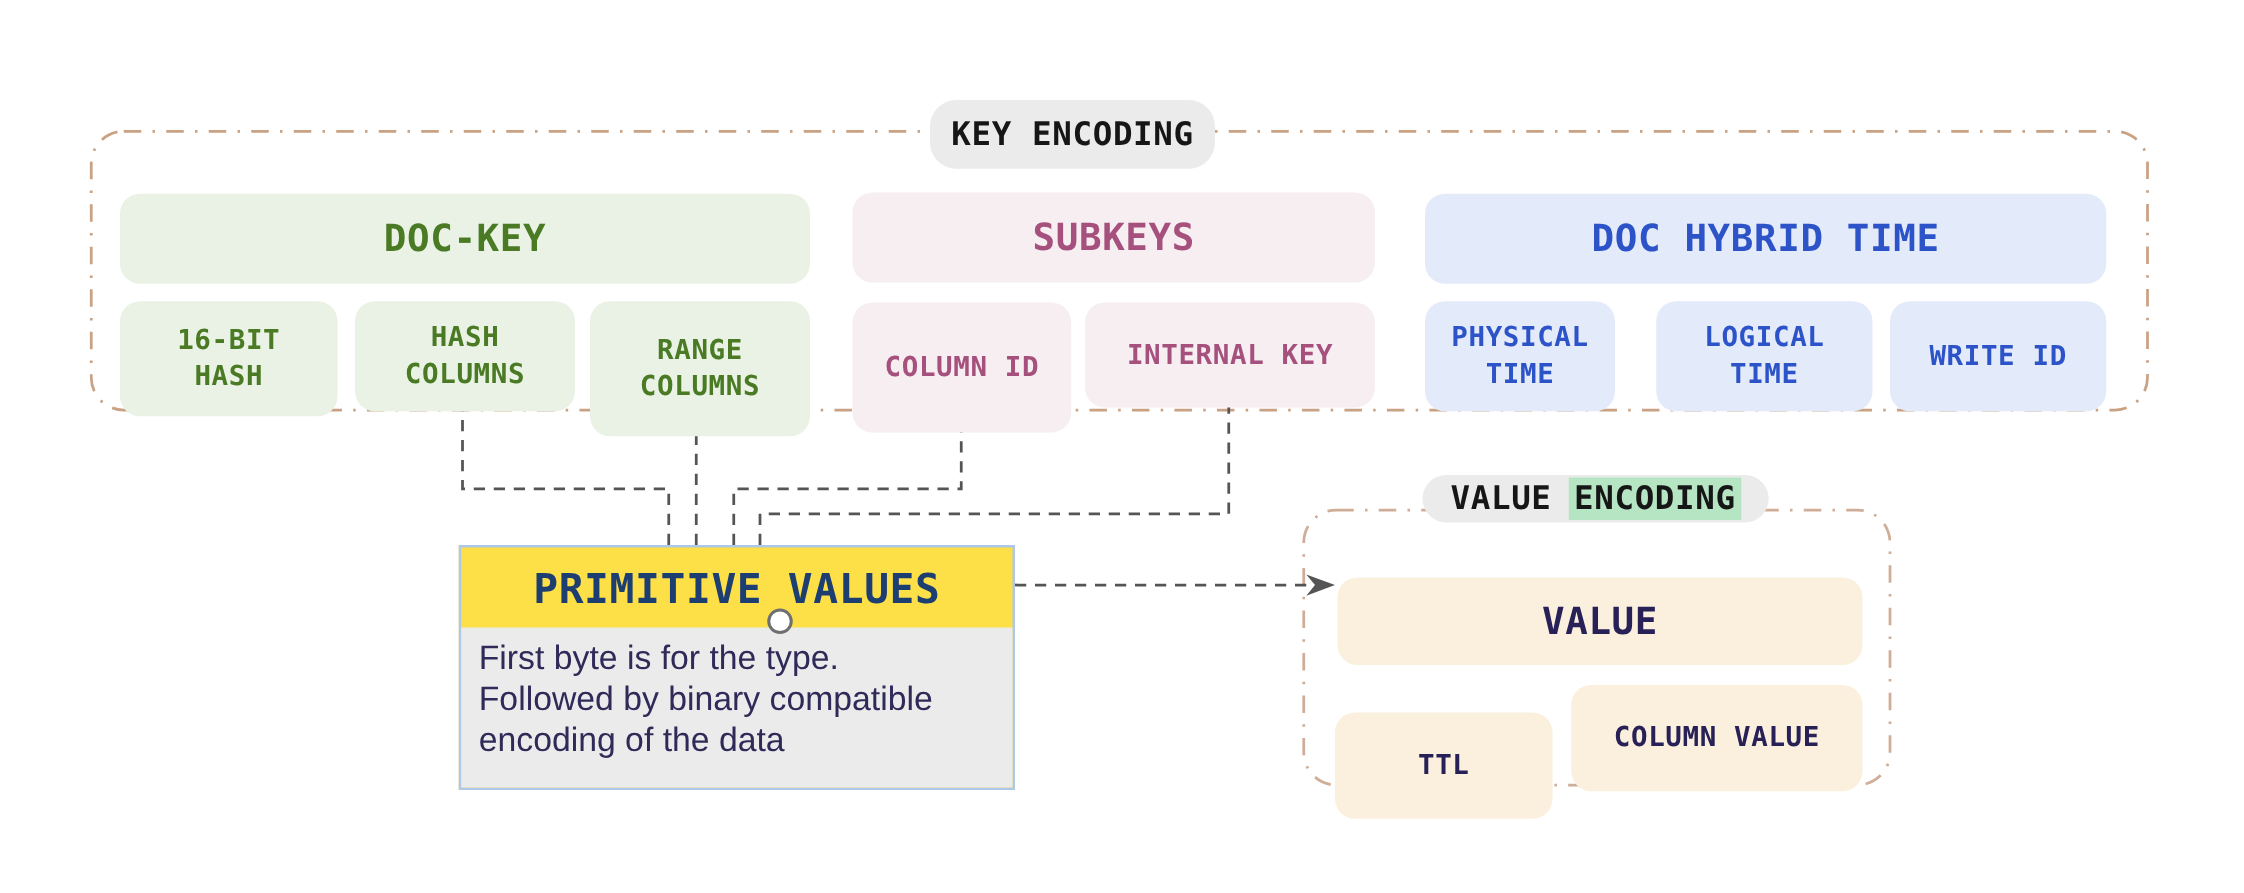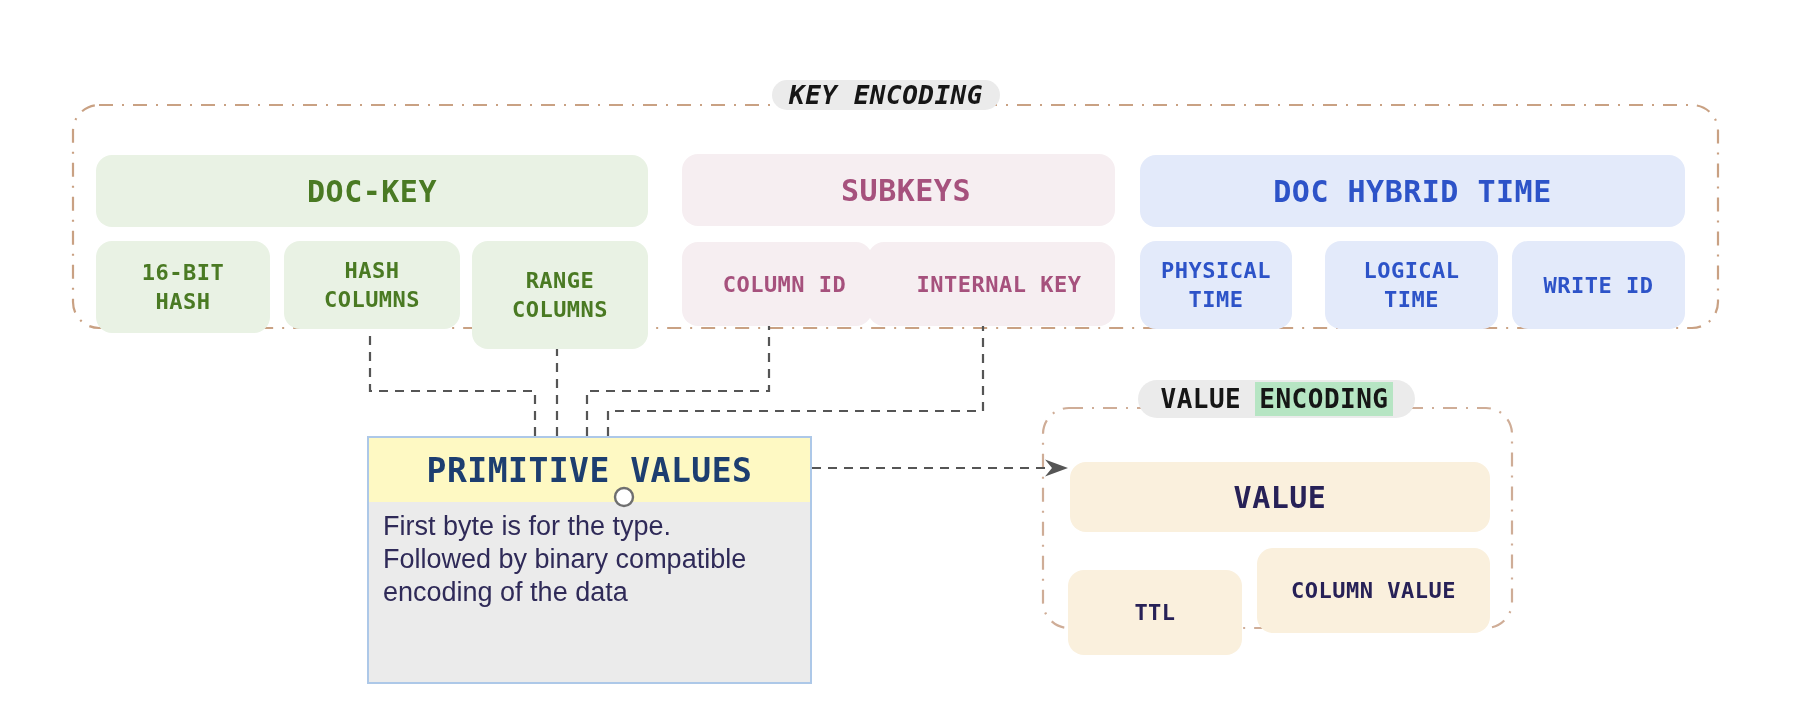--- a/index.html
+++ b/index.html
@@ -26,32 +26,32 @@
   .container-border.value{stroke:var(--tan-border-value);}
   .conn{fill:none;stroke:var(--connector);stroke-width:2.2;stroke-dasharray:9 7;}
   .arrowhead{fill:var(--connector);stroke:none;}
   .dot{fill:#ffffff;stroke:#6f6f6f;stroke-width:2.4;}
 
   .box{position:absolute;display:flex;align-items:center;justify-content:center;
        border-radius:16px;font-weight:700;text-align:center;white-space:pre-line;z-index:1;margin-top:30px;}
   .hdr{font-size:30px;letter-spacing:.5px;}
   .sub{font-size:22px;line-height:29px;letter-spacing:.5px;}
   .green{background:var(--green-bg);color:var(--green-text);}
-  .pink{background:var(--pink-bg);color:var(--pink-text);padding-left:15px;}
+  .pink{background:var(--pink-bg);color:var(--pink-text);}
   .blue{background:var(--blue-bg);color:var(--blue-text);}
   .cream{background:var(--cream-bg);color:var(--cream-text);}
 
   .pill{position:absolute;z-index:2;background:var(--pill-bg);color:var(--pill-text);
         border-radius:21px;display:flex;align-items:center;justify-content:center;
         font-weight:700;font-size:26px;letter-spacing:.5px;}
   .pill .hl{background:var(--highlight);padding:2px 4px;}
   .pill .plain{padding-right:14px;}
 
-  .primitive{position:absolute;left:367px;top:436px;width:445px;height:248px;
-             background:#fef9c3;border:2px solid var(--primitive-border);
+  .primitive{position:absolute;left:367px;top:436px;width:445px;height:196px;
+             background:#fde047;border:2px solid var(--primitive-border);
              box-sizing:border-box;z-index:1;}
   .primitive .ptitle{height:64px;display:flex;align-items:center;justify-content:center;
              font-weight:700;font-size:33px;color:var(--primitive-title);letter-spacing:.5px;}
   .primitive .pbody{position:absolute;left:0;right:0;top:64px;bottom:0;
              background:var(--primitive-body-bg);color:var(--primitive-body-text);
              font-family:"Liberation Sans","DejaVu Sans",sans-serif;
              font-size:27px;line-height:33px;padding:8px 14px;box-sizing:border-box;
              white-space:pre-line;text-align:left;}
 </style>
 </head>
@@ -72,34 +72,34 @@
     <path class="conn" d="M 587 436 V 391 H 769 V 316"></path>
     <path class="arrowhead" d="M 769 299 L 777.5 322 L 769 315 L 760.5 322 Z"></path>
 
     <path class="conn" d="M 608 436 V 411 H 983 V 316"></path>
     <path class="arrowhead" d="M 983 299 L 991.5 322 L 983 315 L 974.5 322 Z"></path>
 
     <path class="conn" d="M 812 468 H 1048"></path>
     <path class="arrowhead" d="M 1068 468 L 1045 459.5 L 1052 468 L 1045 476.5 Z"></path>
   </svg>
 
-  <div class="pill" style="left:772px;top:80px;width:228px;height:30px;font-style:italic;">
+  <div class="pill" style="left:744px;top:80px;width:228px;height:55px;">
     <span>KEY ENCODING</span>
   </div>
 
   <div class="box hdr green" style="left:96px;top:125px;width:552px;height:72px;">DOC-KEY</div>
   <div class="box sub green" style="left:96px;top:211px;width:174px;height:92px;">16-BIT
 HASH</div>
   <div class="box sub green" style="left:284px;top:211px;width:176px;height:88px;">HASH
 COLUMNS</div>
   <div class="box sub green" style="left:472px;top:211px;width:176px;height:108px;">RANGE
 COLUMNS</div>
 
   <div class="box hdr pink" style="left:682px;top:124px;width:418px;height:72px;">SUBKEYS</div>
-  <div class="box sub pink" style="left:682px;top:212px;width:175px;height:84px;">COLUMN ID</div>
+  <div class="box sub pink" style="left:682px;top:212px;width:175px;height:104px;">COLUMN ID</div>
   <div class="box sub pink" style="left:868px;top:212px;width:232px;height:84px;">INTERNAL KEY</div>
 
   <div class="box hdr blue" style="left:1140px;top:125px;width:545px;height:72px;">DOC HYBRID TIME</div>
   <div class="box sub blue" style="left:1140px;top:211px;width:152px;height:88px;">PHYSICAL
 TIME</div>
   <div class="box sub blue" style="left:1325px;top:211px;width:173px;height:88px;">LOGICAL
 TIME</div>
   <div class="box sub blue" style="left:1512px;top:211px;width:173px;height:88px;">WRITE ID</div>
 
   <div class="primitive">

